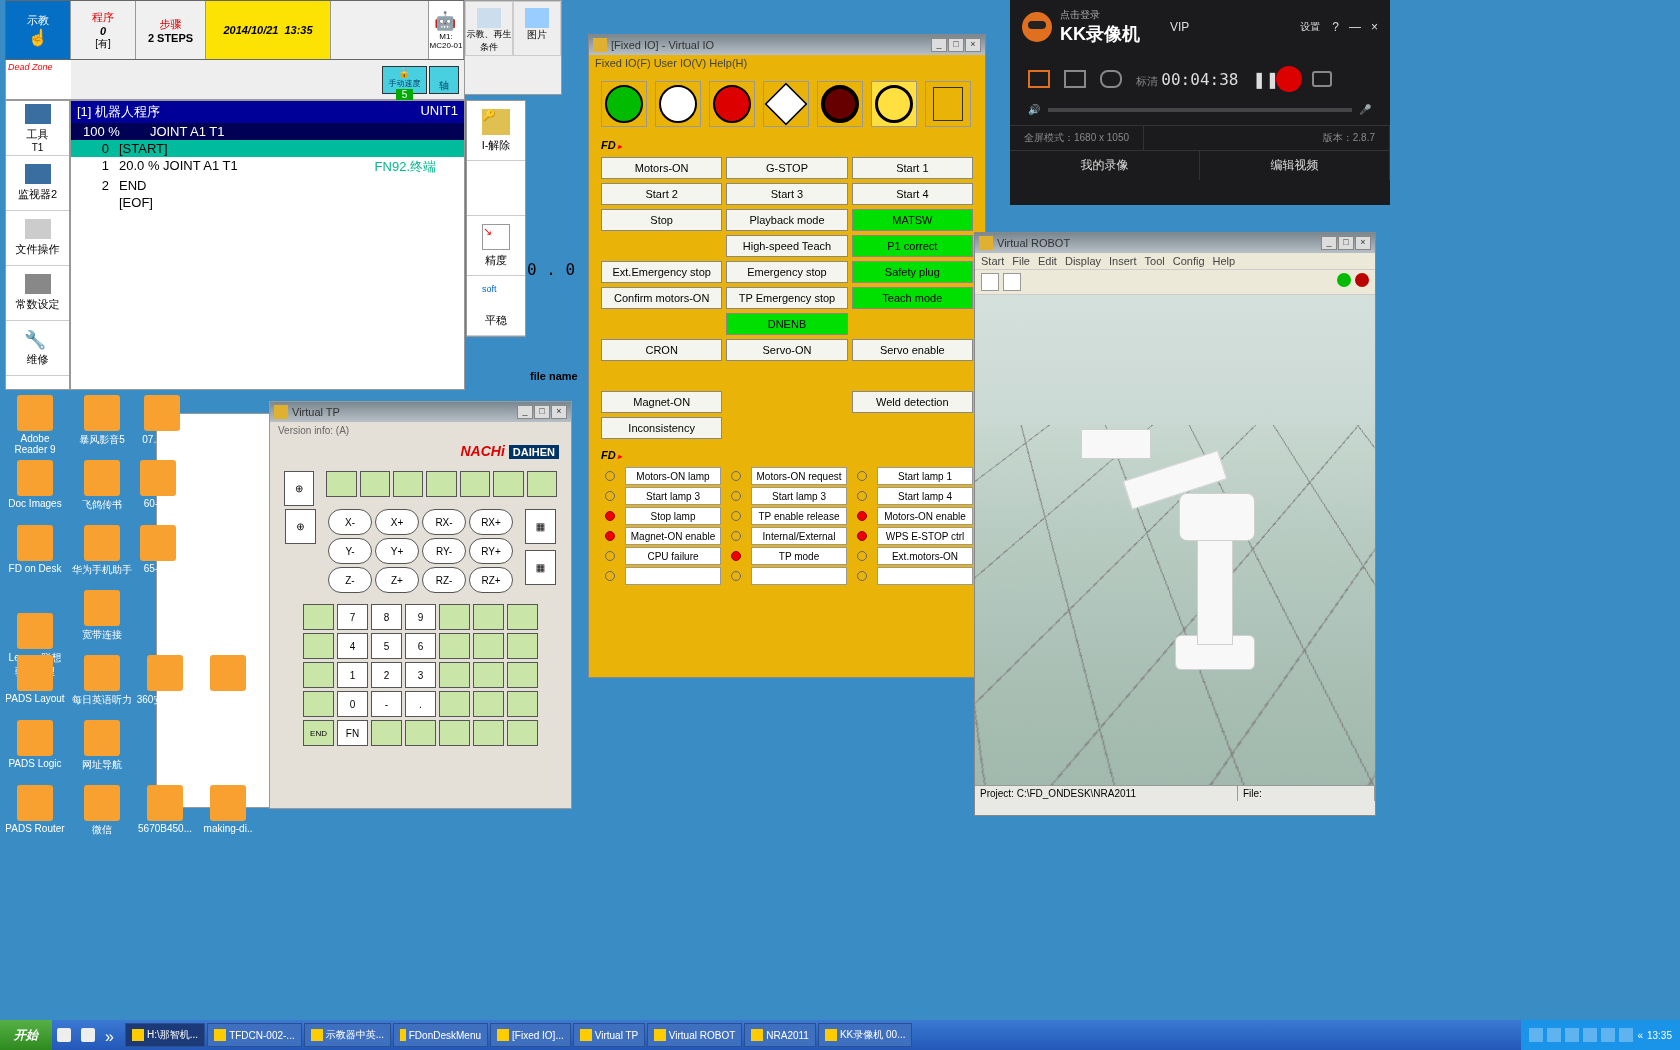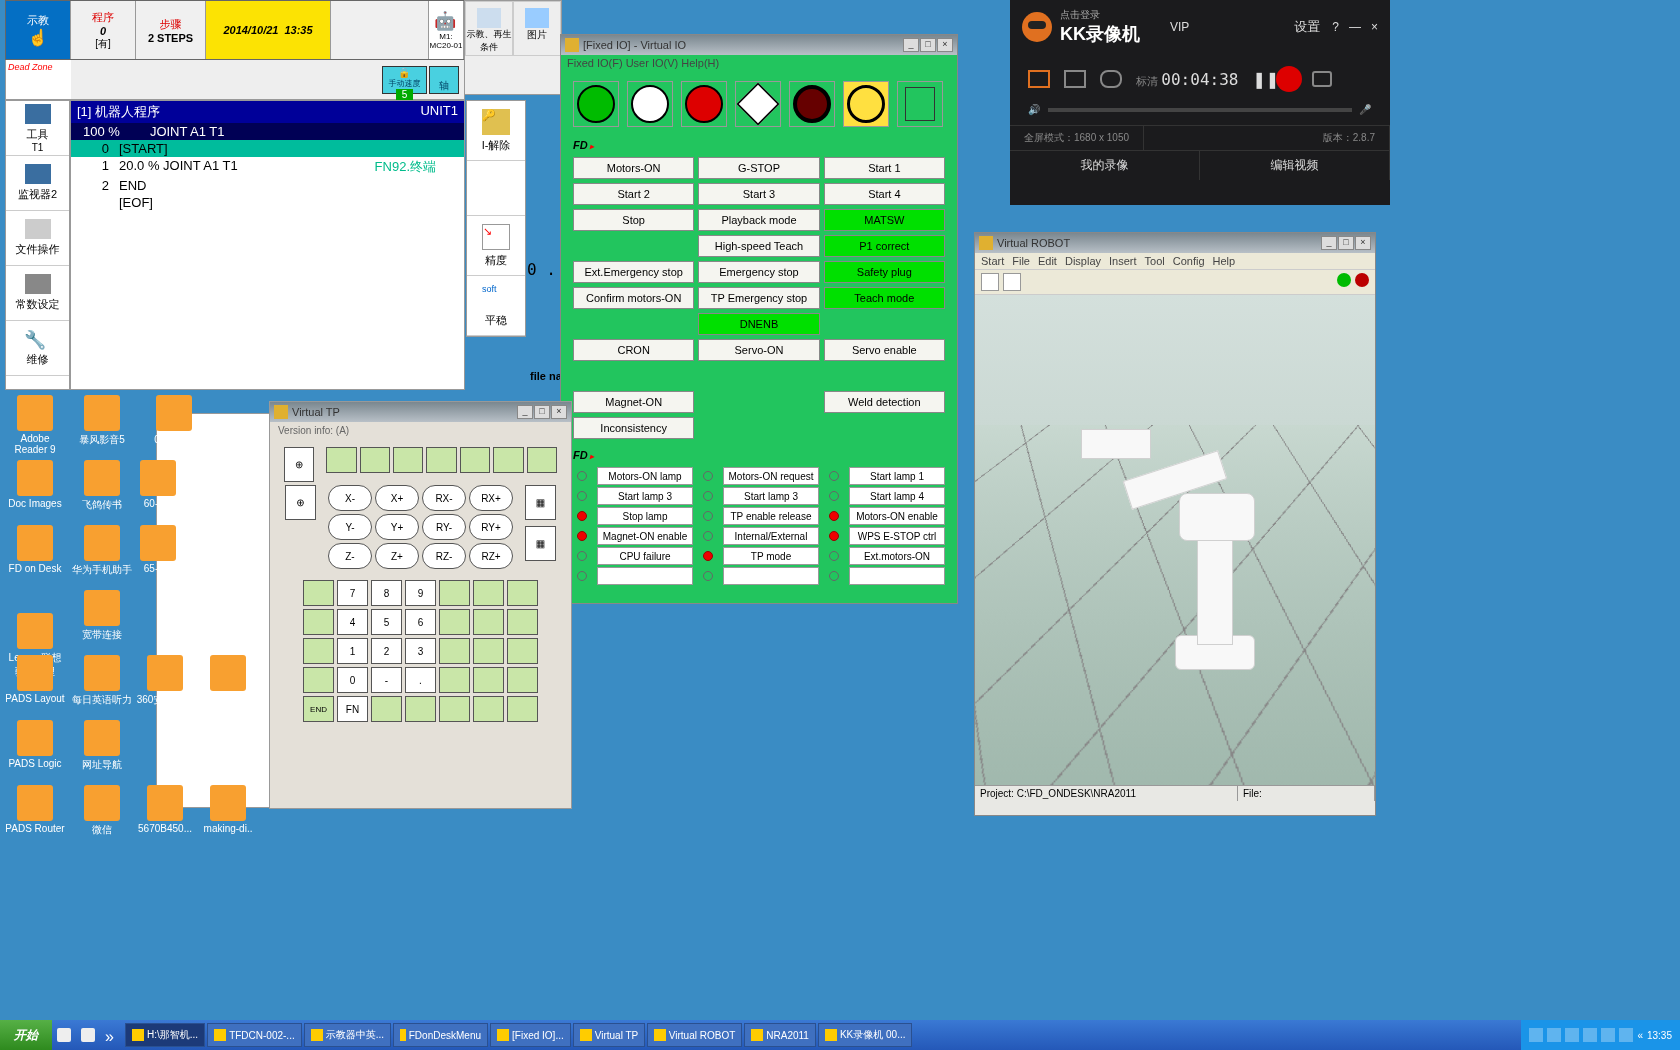--- a/index.html
+++ b/index.html
@@ -39,21 +39,21 @@
 .code-line { padding: 1px 8px; display: flex; }
 .code-line .lnum { width: 30px; text-align: right; margin-right: 10px; }
 .code-line.sel { background: #00bc9c; color: black; }
 .code-line .fn { color: #00bc8b; margin-left: auto; margin-right: 20px; }
 
 .right-toolbar { position: absolute; left: 466px; top: 100px; width: 60px; background: white; border: 1px solid #999; }
 .rtool-item { height: 60px; border-bottom: 1px solid #ccc; display: flex; flex-direction: column; align-items: center; justify-content: center; font-size: 11px; }
 .rtool-item .ico { width: 28px; height: 26px; background: #ddd; margin-bottom: 3px; }
 
 
-.vio { position: absolute; left: 560px; top: 34px; width: 398px; height: 570px; background: #22c55e; border: 1px solid #888; }
+.vio { position: absolute; left: 588px; top: 34px; width: 398px; height: 644px; background: #eab308; border: 1px solid #888; }
 .winbar { height: 20px; background: linear-gradient(#7a878f,#b8c0c7); display: flex; align-items: center; padding: 0 4px; font-size: 11px; color: #333; font-family: "MS Sans Serif"; }
 .winbar .tico { width: 14px; height: 14px; background: #e0b030; margin-right: 4px; }
 .winbar .wbtns { margin-left: auto; display: flex; gap: 1px; }
 .winbar .wbtn { width: 16px; height: 14px; background: #ddd; border: 1px solid #888; font-size: 9px; text-align: center; line-height: 10px; cursor: pointer; }
 .vio-menu { height: 20px; padding: 2px 6px; font-size: 11px; color: #444; }
 .vio-icons { display: flex; gap: 8px; padding: 6px 12px; }
 .vio-circle { width: 38px; height: 38px; border: 2px solid #000; border-radius: 50%; }
 .vio-hex { width: 38px; height: 38px; border: 2px solid #000; background: #fff; }
 .vio-sq { width: 46px; height: 46px; border: 1px solid #999; display: flex; align-items: center; justify-content: center; }
 .fd-label { font-size: 11px; font-style: italic; font-weight: bold; padding: 6px 12px 2px; }
@@ -104,21 +104,21 @@
 .vrobot-status div:first-child { flex: 2; }
 .vrobot-status div:last-child { flex: 1; }
 
 
 .kkrec { position: absolute; left: 1010px; top: 0; width: 380px; height: 205px; background: #1b1b1d; color: #ddd; font-size: 12px; }
 .kk-head { display: flex; align-items: center; padding: 8px 12px; }
 .kk-logo { width: 30px; height: 30px; background: #e07020; border-radius: 50%; margin-right: 8px; position: relative; }
 .kk-logo::after { content:""; position:absolute; left:6px; top:9px; width:18px; height:8px; background:#222; border-radius:4px; }
 .kk-title { font-size: 18px; font-weight: bold; color: white; }
 .kk-login { font-size: 10px; color: #aaa; }
-.kk-hbtn { margin-left: auto; font-size: 13px; }
+.kk-hbtn { margin-left: auto; font-size: 10px; }
 .kk-controls { display: flex; align-items: center; padding: 12px 18px; gap: 14px; }
 .kk-iconset { display: flex; gap: 14px; }
 .kk-iconset .ki { width: 22px; height: 18px; border: 2px solid #e07020; }
 .kk-iconset .ki.off { border-color: #888; }
 .kk-time { margin-left: auto; font-family: monospace; font-size: 16px; }
 .kk-qual { font-size: 11px; color: #888; }
 .kk-rec-btns { display: flex; gap: 10px; align-items: center; }
 .kk-rec { width: 26px; height: 26px; border-radius: 50%; background: #d00; }
 .kk-pause { width: 14px; font-size: 16px; }
 .kk-cam { width: 20px; height: 16px; border: 2px solid #888; border-radius: 3px; }
@@ -140,21 +140,21 @@
 .ql { display: flex; }
 .ql-icon { width: 20px; height: 24px; margin: 0 2px; display: flex; align-items: center; justify-content: center; }
 .ql-icon div { width: 14px; height: 14px; background: #eee; border-radius: 2px; }
 </style>
 </head>
 <body>
 
 <div id="desk-icons">
     <div class="desktop-icon" style="left: 5px; top: 395px;"><div class="iconbox"></div><span>Adobe Reader 9</span></div>
     <div class="desktop-icon" style="left: 72px; top: 395px;"><div class="iconbox"></div><span>暴风影音5</span></div>
-    <div class="desktop-icon" style="left: 144px; top: 395px;"><div class="iconbox"></div><span>07...电话</span></div>
+    <div class="desktop-icon" style="left: 132px; top: 395px;"><div class="iconbox"></div><span>07...电话</span></div>
     <div class="desktop-icon" style="left: 5px; top: 460px;"><div class="iconbox"></div><span>Doc Images</span></div>
     <div class="desktop-icon" style="left: 72px; top: 460px;"><div class="iconbox"></div><span>飞鸽传书</span></div>
     <div class="desktop-icon" style="left: 128px; top: 460px;"><div class="iconbox"></div><span>60-1...</span></div>
     <div class="desktop-icon" style="left: 5px; top: 525px;"><div class="iconbox"></div><span>FD on Desk</span></div>
     <div class="desktop-icon" style="left: 72px; top: 525px;"><div class="iconbox"></div><span>华为手机助手</span></div>
     <div class="desktop-icon" style="left: 128px; top: 525px;"><div class="iconbox"></div><span>65-1...</span></div>
     <div class="desktop-icon" style="left: 5px; top: 590px; margin-top: 23px;"><div class="iconbox"></div><span>Lenovo联想驱动管理</span></div>
     <div class="desktop-icon" style="left: 72px; top: 590px;"><div class="iconbox"></div><span>宽带连接</span></div>
     <div class="desktop-icon" style="left: 5px; top: 655px;"><div class="iconbox"></div><span>PADS Layout</span></div>
     <div class="desktop-icon" style="left: 72px; top: 655px;"><div class="iconbox"></div><span>每日英语听力</span></div>
@@ -409,20 +409,21 @@
   <div class="winbar">
     <div class="tico"></div>
     <span>Virtual TP</span>
     <div class="wbtns">
       <div class="wbtn">_</div>
       <div class="wbtn">□</div>
       <div class="wbtn">×</div>
     </div>
   </div>
   <div class="vtp-ver">Version info: (A)</div>
+  <div class="vtp-logo"><span class="nachi">NACHi</span><span class="daihen">DAIHEN</span></div>
   <div class="vtp-pad">
     <div class="vtp-row">
       <div class="tpkey wht side">⊕</div>
       <div style="width:6px;"></div>
       <div class="tpkey"></div>
       <div class="tpkey"></div>
       <div class="tpkey"></div>
       <div class="tpkey"></div>
       <div class="tpkey"></div>
       <div class="tpkey"></div>

